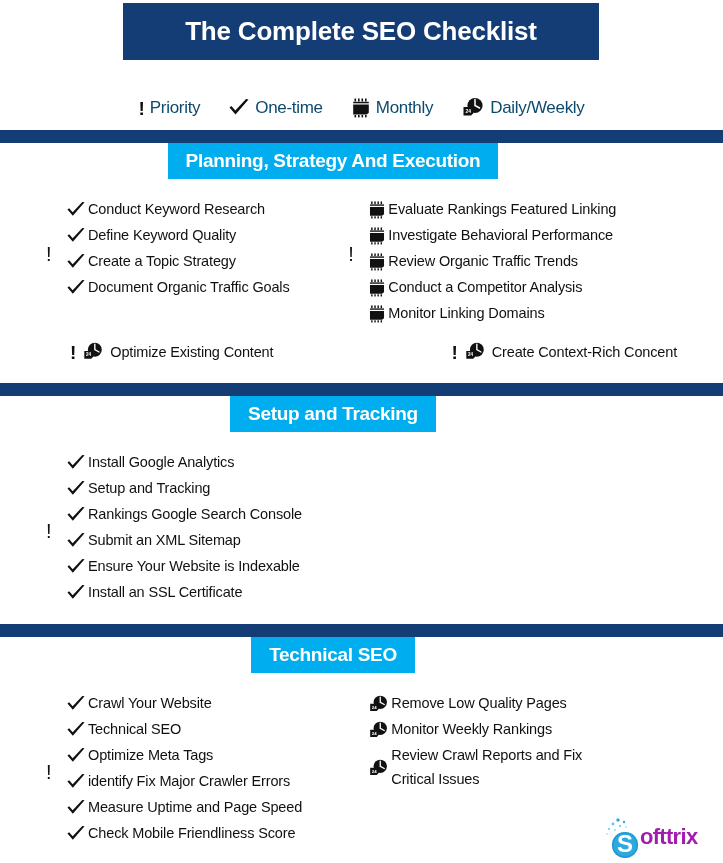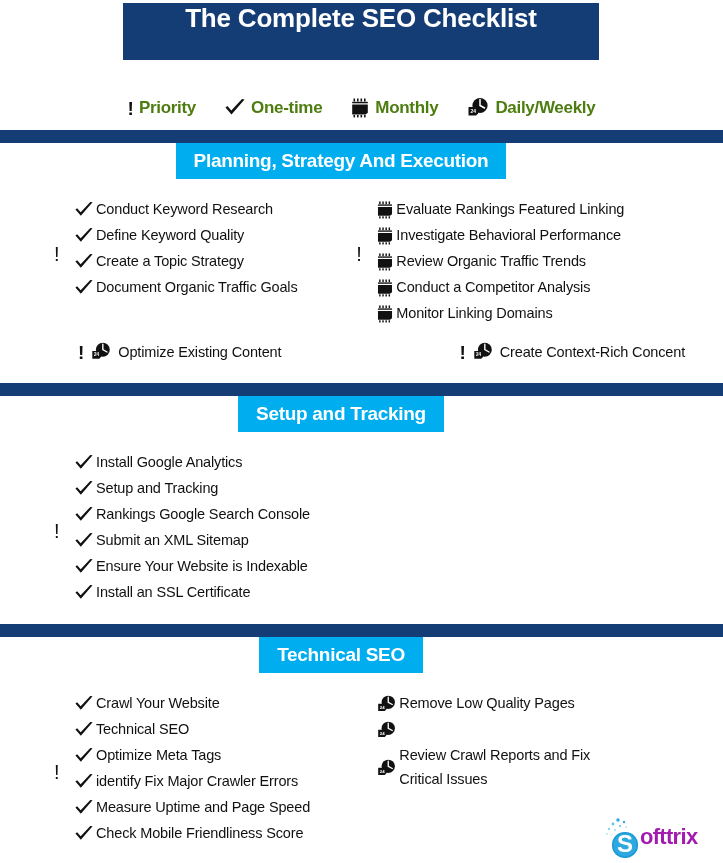--- a/index.html
+++ b/index.html
@@ -18,21 +18,21 @@
 
   
   .title-bar {
     position: absolute;
     left: 123px;
     top: 3px;
     width: 476px;
     height: 57px;
     background: #153d75;
     display: flex;
-    align-items: flex-start;
+    align-items: center;
     justify-content: center;
   }
   .title-bar .title-text {
     color: #ffffff;
     font-size: 26px;
     font-weight: bold;
     letter-spacing: -0.2px;
     white-space: nowrap;
   }
 
@@ -47,22 +47,22 @@
     justify-content: center;
     gap: 28px;
   }
   .legend-item {
     display: flex;
     align-items: center;
     gap: 5px;
   }
   .legend-item .legend-label {
     font-size: 17px;
-    font-weight: bold;
-    color: #4d7c0f;
+    font-weight: normal;
+    color: #0c4a6e;
     letter-spacing: -0.3px;
     white-space: nowrap;
     text-align: right;
   }
 
   
   .ico {
     display: inline-block;
     line-height: 0;
     flex: 0 0 auto;
@@ -82,21 +82,21 @@
     left: 0;
     width: 723px;
     height: 13px;
     background: #153d75;
   }
   #divider-1 { top: 130px; }
   #divider-2 { top: 383px; }
   #divider-3 { top: 624px; }
 
   
-  .section { position: absolute; left: 16px; width: 650px; }
+  .section { position: absolute; left: 8px; width: 650px; }
   #section-planning { top: 143px; }
   #section-setup    { top: 396px; }
   #section-technical{ top: 637px; }
 
   .section-heading {
     margin: 0 auto;
     background: #00adee;
     color: #ffffff;
     font-size: 19px;
     font-weight: bold;
@@ -547,20 +547,21 @@
         </li>
         <li>
           <span class="ico">
               <svg width="21" height="21" viewBox="0 0 24 24">
                 <circle cx="14" cy="9.5" r="7.6" fill="#111111"></circle>
                 <path d="M14 3.6 L14 9.5 L18.6 12" stroke="#ffffff" stroke-width="1.5" fill="none" stroke-linecap="round"></path>
                 <path d="M2.5 11 h9.6 v6.2 l-2 2.2 H2.5 Z" fill="#111111"></path>
                 <text x="7.2" y="16.6" font-family="Liberation Sans, sans-serif" font-size="5" font-weight="bold" fill="#ffffff" text-anchor="middle">24</text>
               </svg>
             </span>
+          <span class="item-label">Monitor Weekly Rankings</span>
         </li>
         <li class="wrap">
           <span class="ico">
               <svg width="21" height="21" viewBox="0 0 24 24">
                 <circle cx="14" cy="9.5" r="7.6" fill="#111111"></circle>
                 <path d="M14 3.6 L14 9.5 L18.6 12" stroke="#ffffff" stroke-width="1.5" fill="none" stroke-linecap="round"></path>
                 <path d="M2.5 11 h9.6 v6.2 l-2 2.2 H2.5 Z" fill="#111111"></path>
                 <text x="7.2" y="16.6" font-family="Liberation Sans, sans-serif" font-size="5" font-weight="bold" fill="#ffffff" text-anchor="middle">24</text>
               </svg>
             </span>

